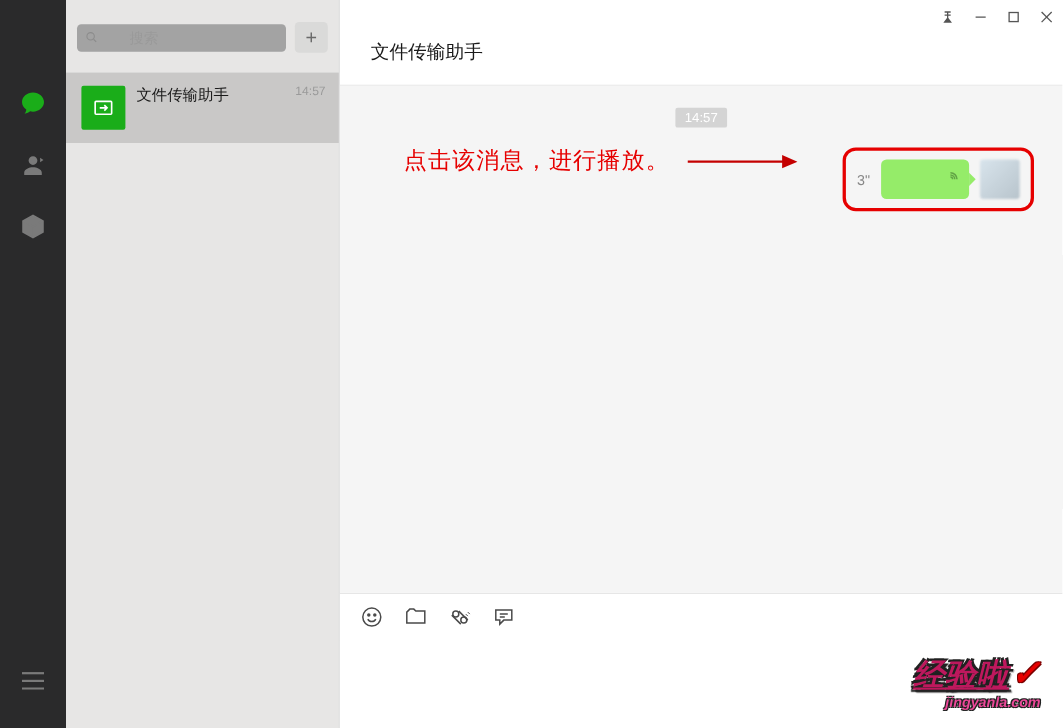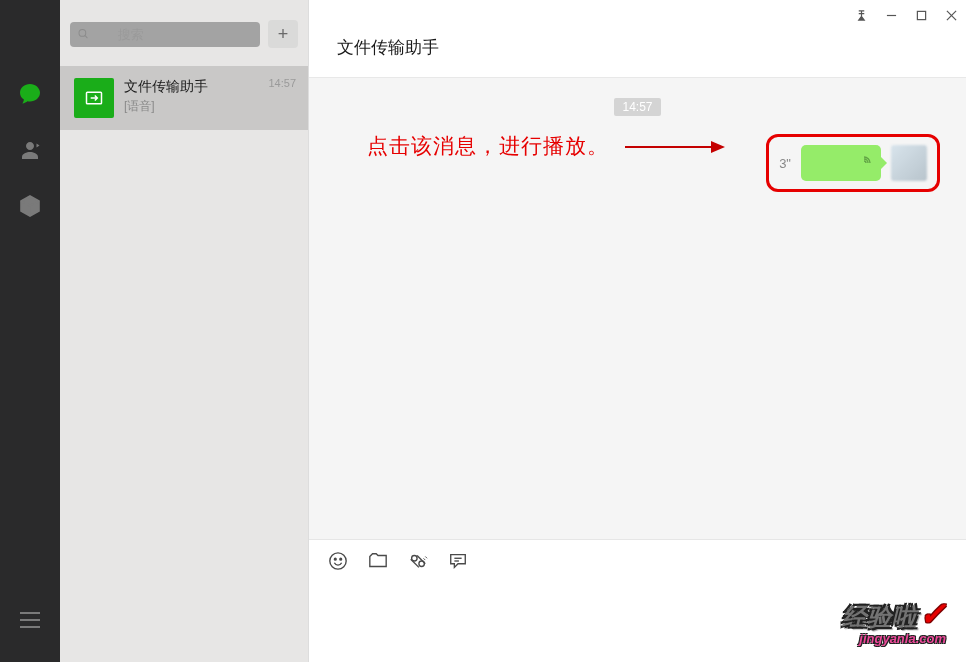--- a/index.html
+++ b/index.html
@@ -57,21 +57,21 @@
     .arrow-svg { margin-top: 2px; }
     
     .divider-line { border-top: 1px solid #e6e6e6; }
     .input-toolbar { padding: 10px 18px; display: flex; gap: 18px; align-items: center; background: #fff; }
     .tool-icon { width: 22px; height: 22px; cursor: pointer; display: flex; align-items: center; justify-content: center; color: #4a4a4a; }
     .tool-icon svg { width: 20px; height: 20px; fill: none; stroke: currentColor; stroke-width: 1.5; }
     
     .input-area { flex-basis: 80px; background: #fff; }
     
     .watermark { position: absolute; bottom: 16px; right: 20px; text-align: right; pointer-events: none; }
-    .wm-main { font-size: 24px; font-weight: 900; color: #737373; text-shadow: -2px -2px 0 #212121, 2px -2px 0 #212121, -2px 2px 0 #212121, 2px 2px 0 #212121, 3px 3px 1px rgba(0,0,0,.35); letter-spacing: 1px; font-style: italic; display: inline-block; }
+    .wm-main { font-size: 28px; font-weight: 900; color: #be185d; text-shadow: -2px -2px 0 #212121, 2px -2px 0 #212121, -2px 2px 0 #212121, 2px 2px 0 #212121, 3px 3px 1px rgba(0,0,0,.35); letter-spacing: 1px; font-style: italic; display: inline-block; text-decoration: underline; }
     .wm-check { color: #e60000; font-size: 32px; font-style: italic; font-weight: 900; margin-left: 2px; text-shadow: -1px -1px 0 #7a0000, 1px -1px 0 #7a0000, -1px 1px 0 #7a0000, 1px 1px 0 #7a0000; }
     .wm-sub { font-size: 13px; color: #ec4899; font-weight: 700; text-shadow: -1px -1px 0 #212121, 1px -1px 0 #212121, -1px 1px 0 #212121, 1px 1px 0 #212121; margin-top: -2px; font-style: italic; }
   </style>
 </head>
 <body>
 
 <div class="app">
 
   <div class="nav-rail">
     <div class="nav-icon active">
@@ -112,21 +112,20 @@
     </div>
     <div class="convo-item">
       <div class="convo-avatar">
         <svg viewBox="0 0 24 24">
             <rect x="3" y="5" width="18" height="14" rx="1" fill="none" stroke="#fff" stroke-width="1.8"></rect>
             <path d="M8 12h8M13 9l3 3-3 3" fill="none" stroke="#fff" stroke-width="1.8"></path>
           </svg>
       </div>
       <div class="convo-text">
         <div class="convo-name">文件传输助手</div>
-        <div class="convo-preview">[语音]</div>
       </div>
       <div class="convo-time">14:57</div>
     </div>
   </div>
 
   <div class="chat-area">
     <div class="titlebar">
       <div class="tb-btn">
         <svg viewBox="0 0 12 12" stroke="currentColor" fill="none" stroke-width="1.3">
             <path d="M6 1v6M3 4h6M3 1h6M6 7l-3 4h6z" fill="currentColor"></path>

